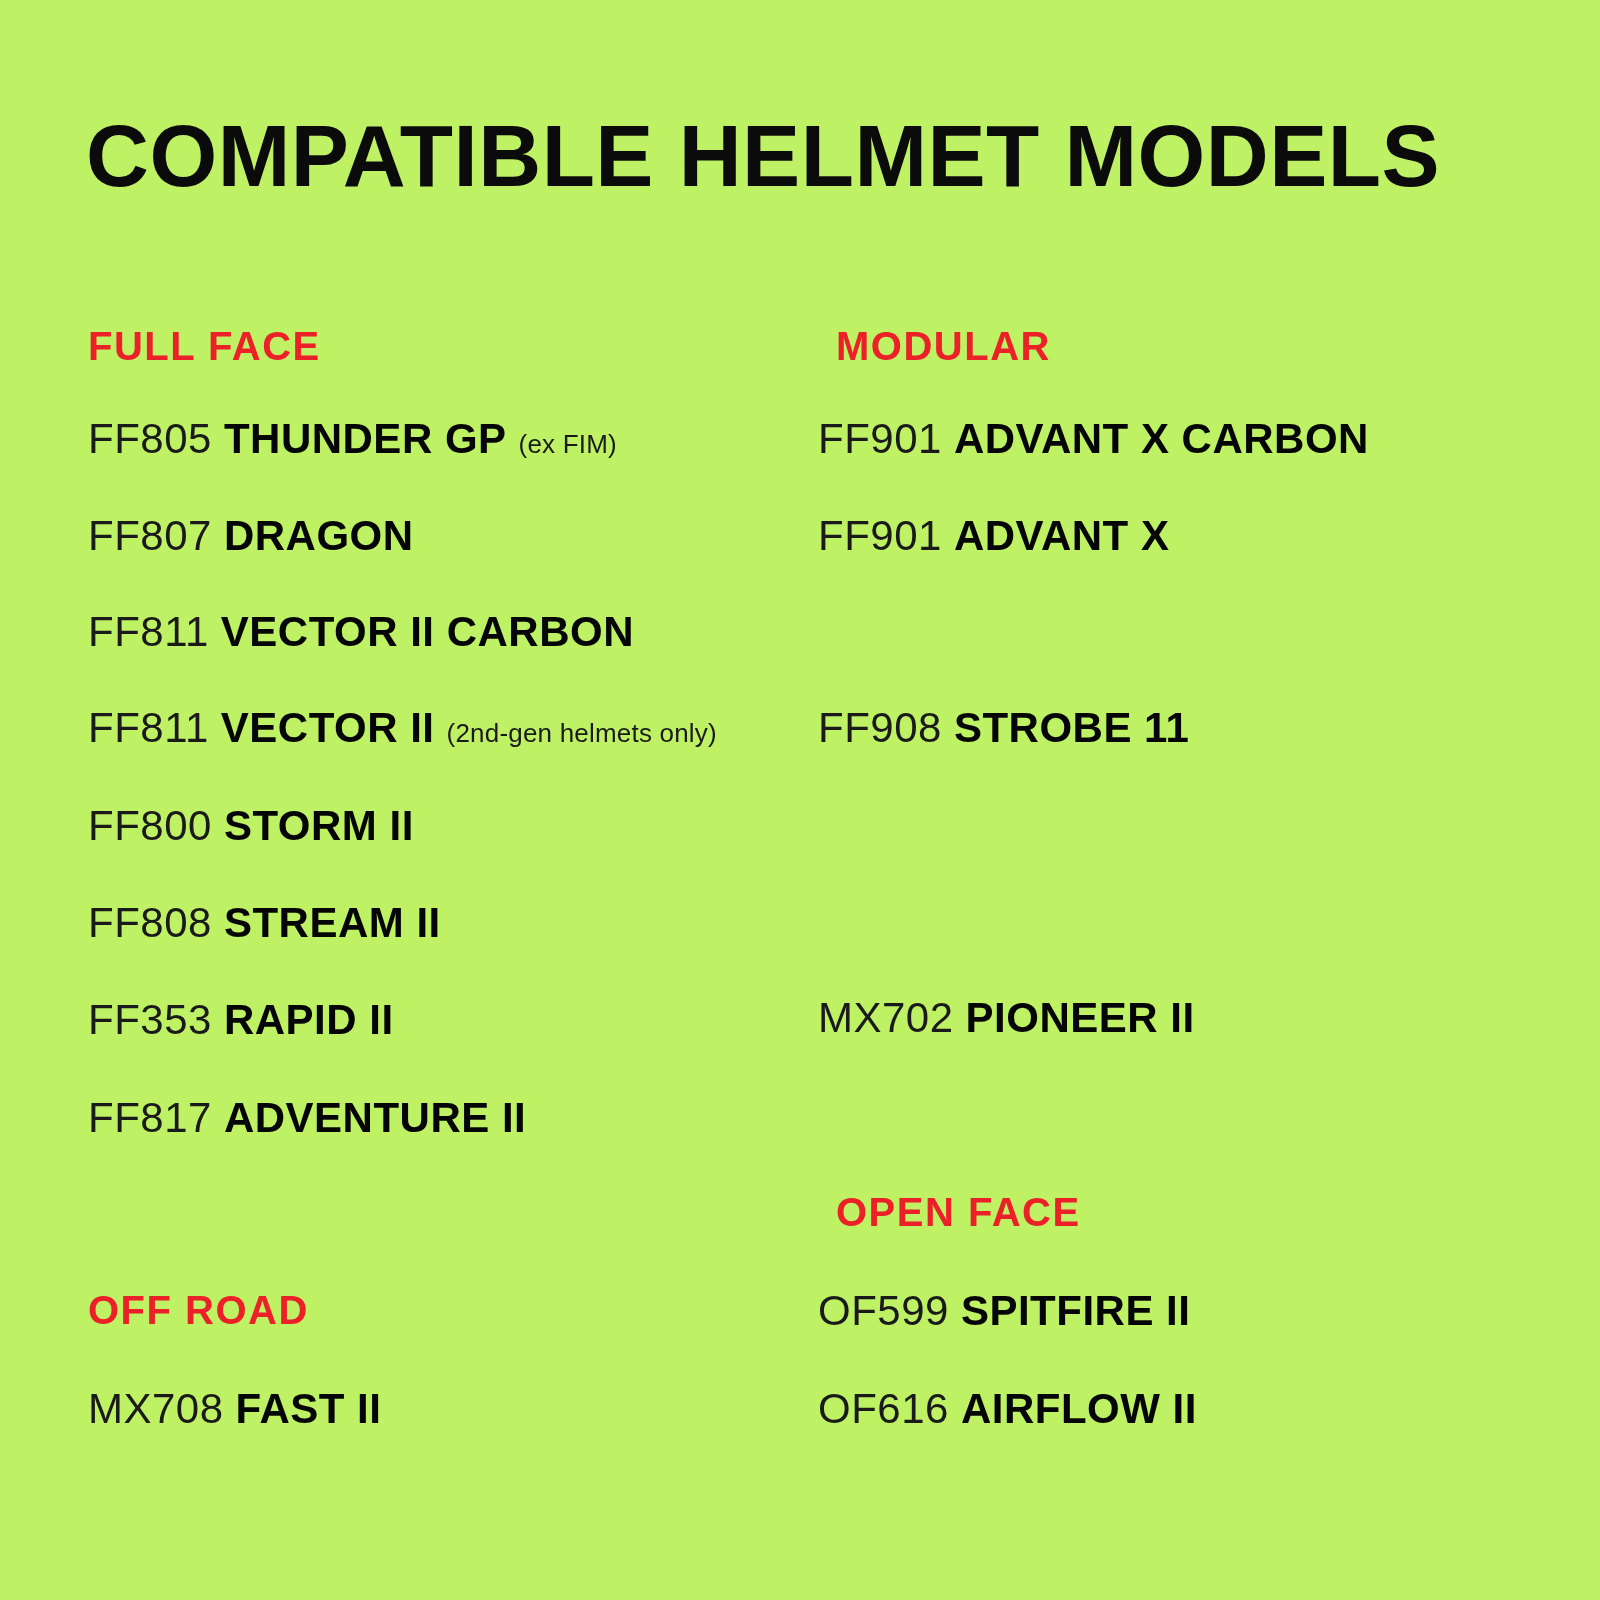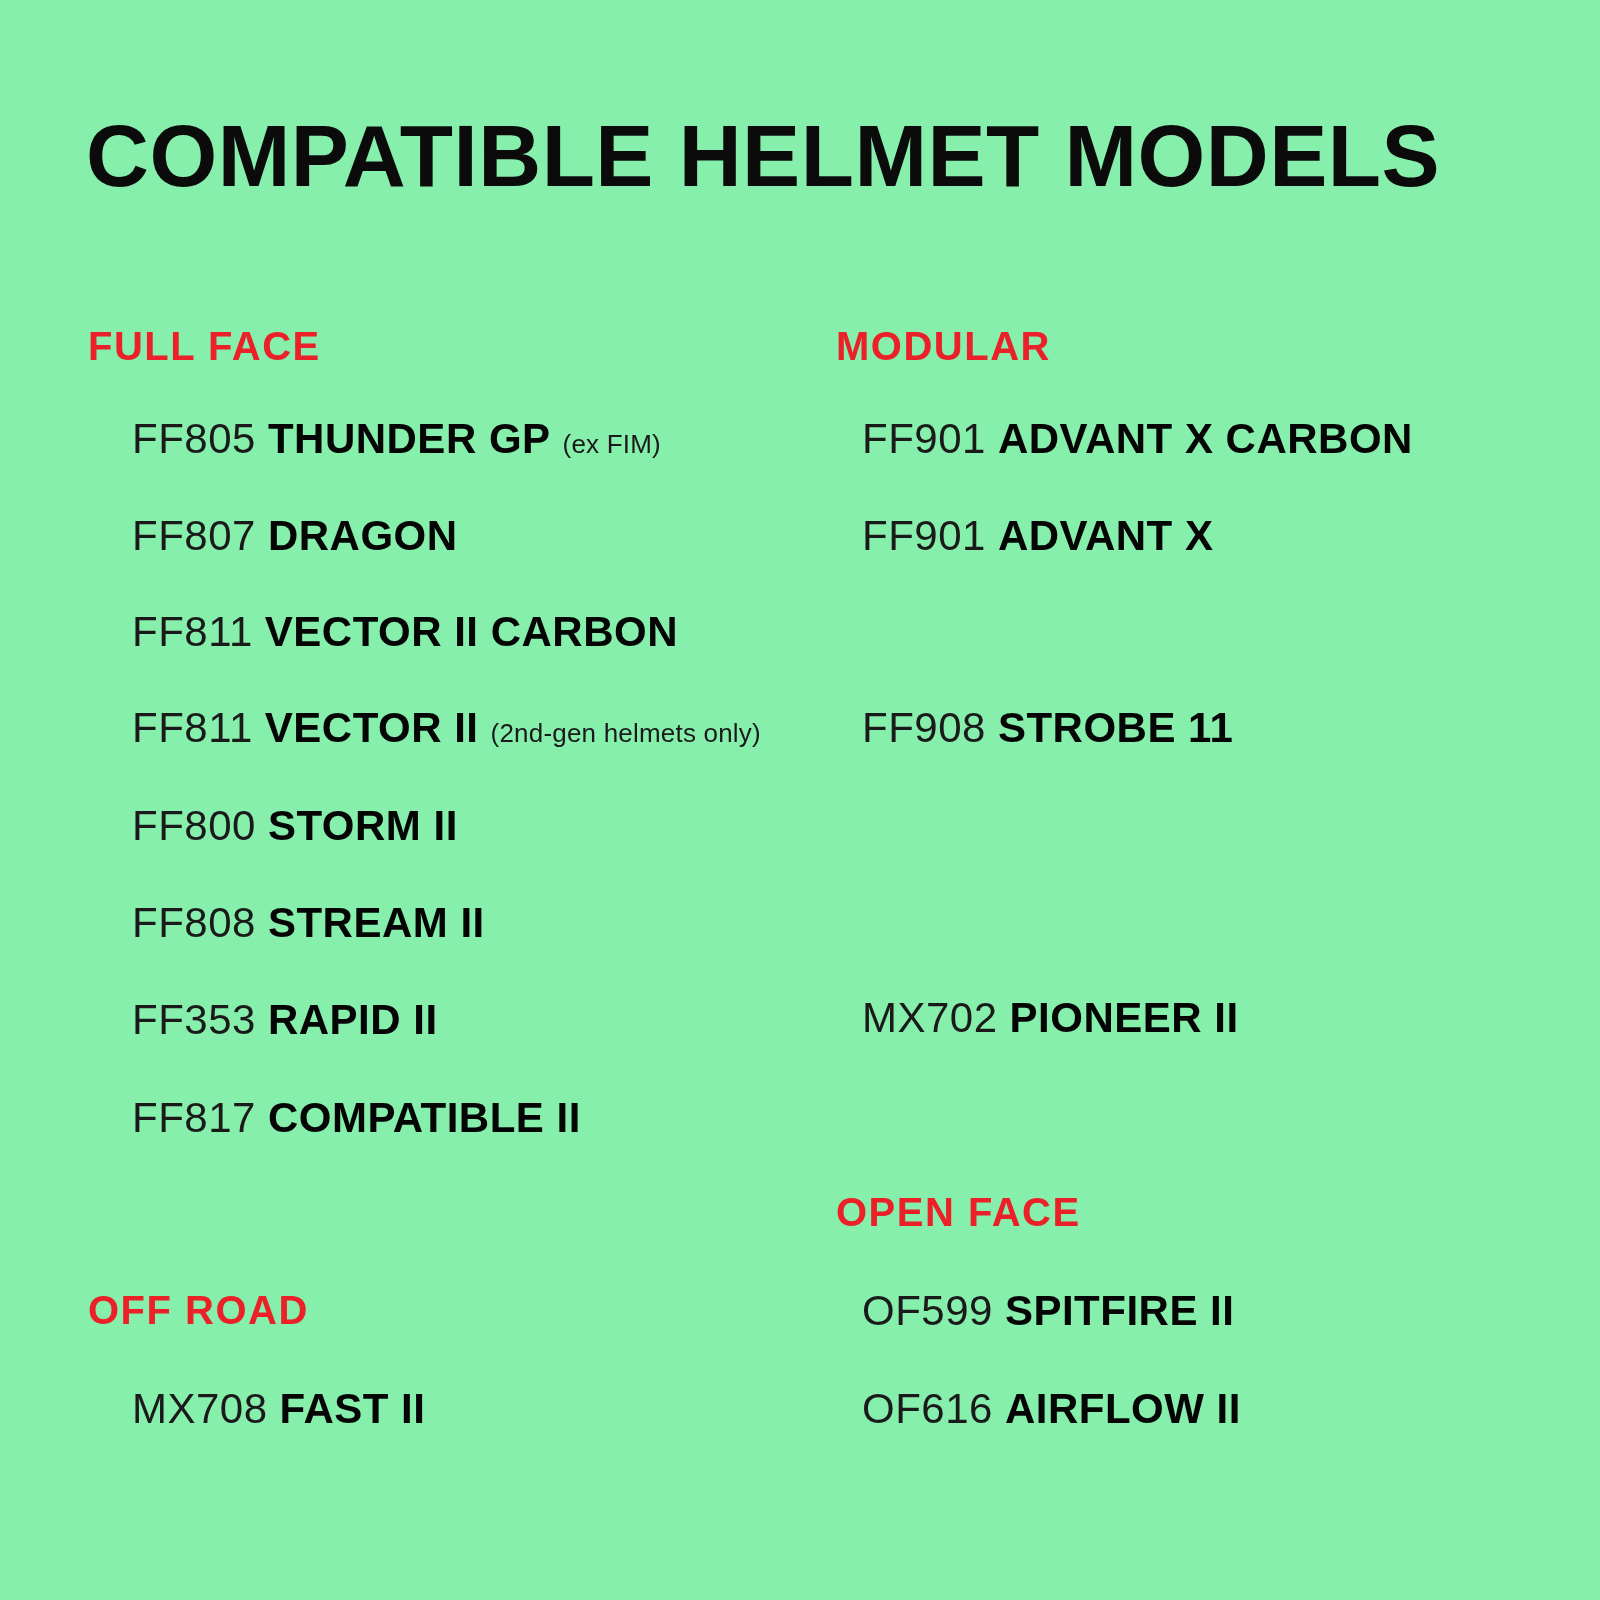--- a/index.html
+++ b/index.html
@@ -11,21 +11,21 @@
     height: 1600px;
     background: #ffffff;
     font-family: "Liberation Sans", sans-serif;
     overflow: hidden;
     position: relative;
   }
 
   .page {
     position: absolute;
     inset: 0;
-    background: #86efac;
+    background: #bef264;
   }
 
   
   .page-title {
     position: absolute;
     left: 86px;
     top: 112px;
     font-family: "Liberation Sans", sans-serif;
     font-weight: 700;
     font-size: 88px;
@@ -72,21 +72,20 @@
     white-space: nowrap;
     line-height: 1;
     color: #111111;
     font-family: "Liberation Sans", sans-serif;
   }
   .model-row .code {
     font-weight: 400;
     font-size: 42px;
     letter-spacing: 0.5px;
     color: #1a1a1a;
-    margin-left: 44px;
   }
   .model-row .name {
     font-weight: 700;
     font-size: 42px;
     letter-spacing: 0.5px;
     color: #050505;
     margin-left: 12px;
   }
   .model-row .note {
     font-weight: 400;
@@ -132,21 +131,21 @@
 
       <div class="model-row" style="top:902px">
         <span class="code">FF808</span><span class="name">STREAM II</span>
       </div>
 
       <div class="model-row" style="top:999px">
         <span class="code">FF353</span><span class="name">RAPID II</span>
       </div>
 
       <div class="model-row" style="top:1097px">
-        <span class="code">FF817</span><span class="name">COMPATIBLE II</span>
+        <span class="code">FF817</span><span class="name">ADVENTURE II</span>
       </div>
 
       <div class="section-head" style="top:1290px">OFF ROAD</div>
 
       <div class="model-row" style="top:1388px">
         <span class="code">MX708</span><span class="name">FAST II</span>
       </div>
 
     </div>
 

